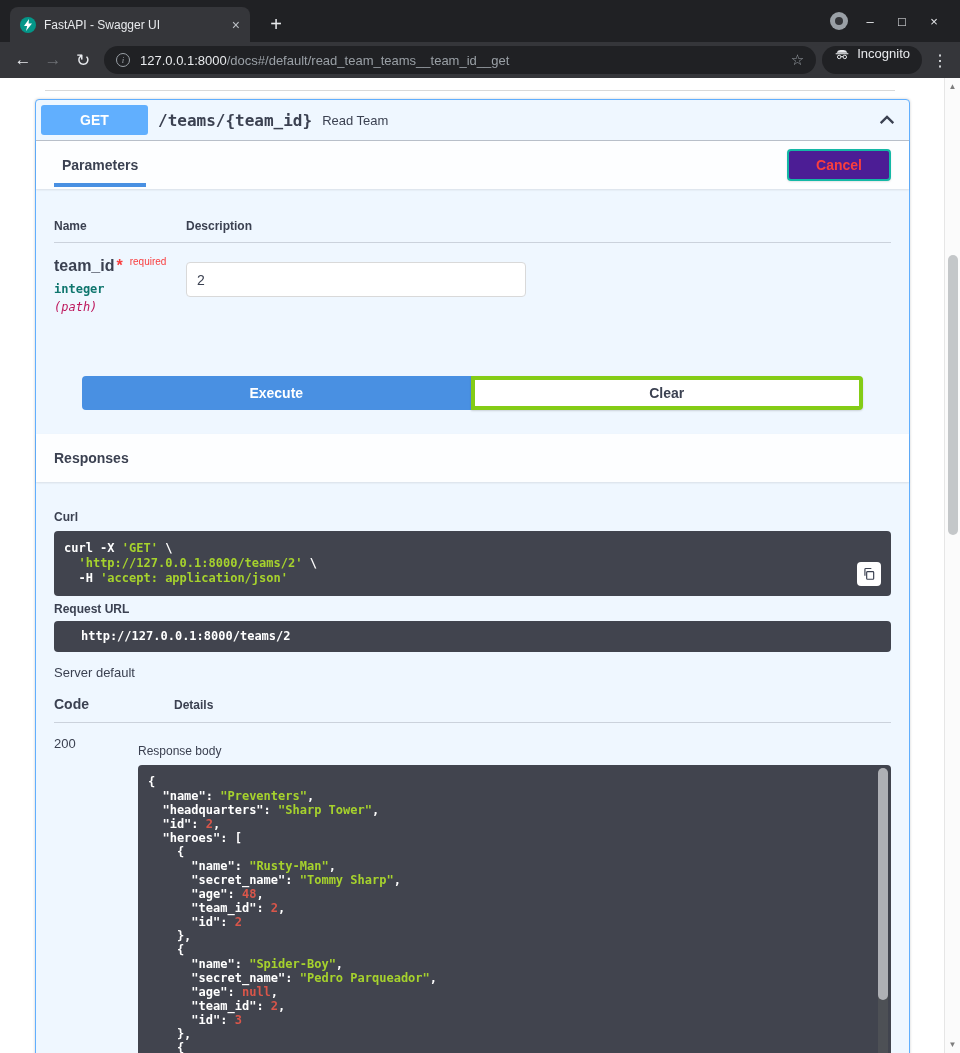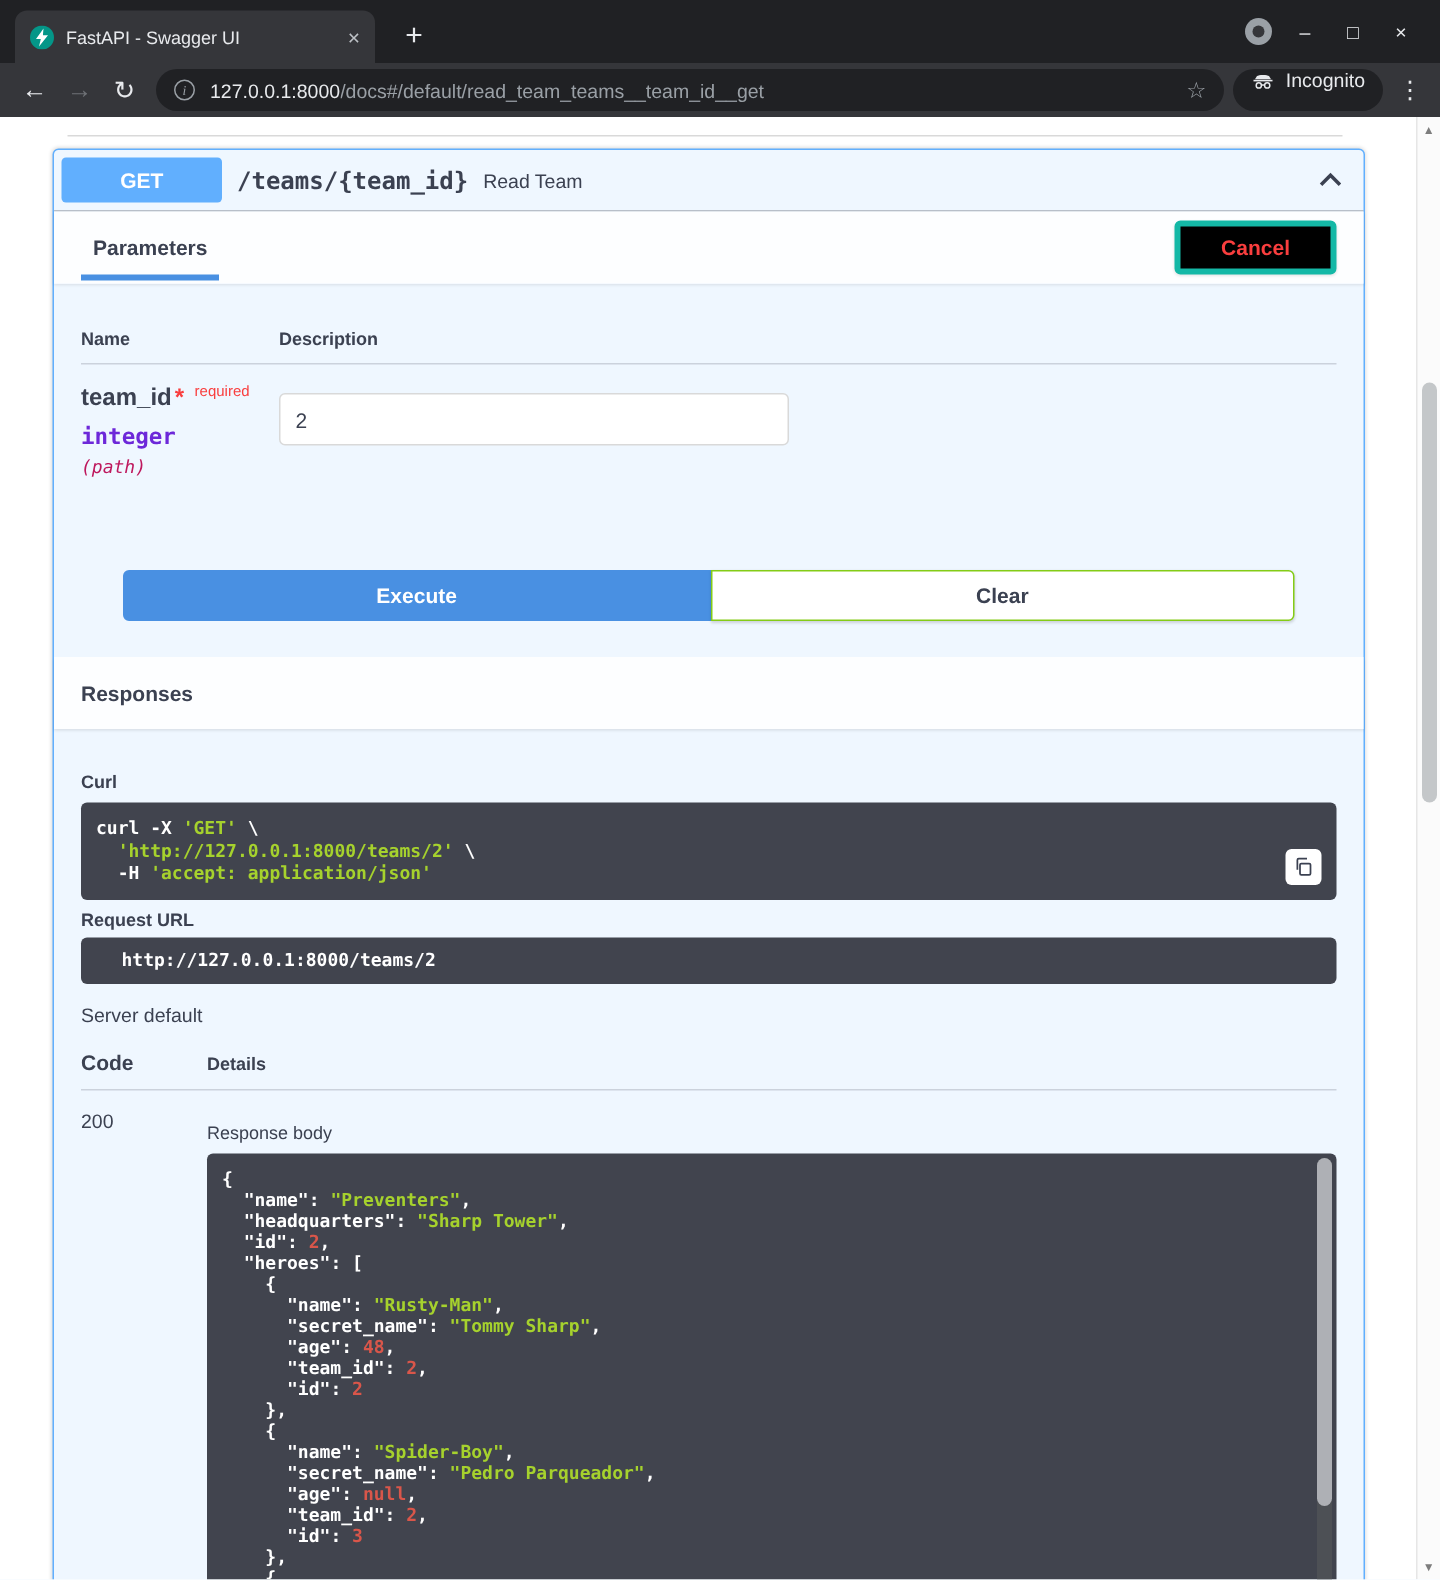--- a/index.html
+++ b/index.html
@@ -50,62 +50,62 @@
   .method-badge { background:#61affe; color:#fff; font-weight:700; font-size:14px; width:107px;
                   padding:7px 0; text-align:center; border-radius:3px; }
   .op-path { font-family:"DejaVu Sans Mono", monospace; font-weight:700; font-size:16px; color:#3b4151; }
   .op-summary { font-size:13px; color:#3b4151; }
   .chevron { margin-left:auto; margin-right:8px; display:flex; align-items:center; }
 
   .section-header { background:rgba(255,255,255,.85); min-height:48px; display:flex; align-items:center;
                     padding:0 18px; box-shadow:0 1px 2px rgba(0,0,0,.1); }
   .param-tab { font-size:14px; font-weight:700; color:#3b4151; position:relative; padding:0 8px; }
   .param-tab::after { content:""; position:absolute; left:0; right:0; bottom:-14px; height:4px; background:#4990e2; }
-  .btn-cancel { margin-left:auto; background:#000000; border:4px solid #14b8a6; color:#f93e3e; font-weight:700;
+  .btn-cancel { margin-left:auto; background:#4c1d95; border:2px solid #14b8a6; color:#f93e3e; font-weight:700;
                 font-size:14px; padding:6px 27px; border-radius:4px; box-shadow:0 1px 2px rgba(0,0,0,.1);
                 font-family:inherit; }
 
   .params-wrapper { padding:20px 18px 0; }
   .thead { display:flex; margin-top:10px; padding-bottom:9px; border-bottom:1px solid rgba(59,65,81,.2);
            font-size:12px; font-weight:700; color:#3b4151; }
   .col-name { width:132px; flex:0 0 auto; }
   .col-desc { flex:1; }
   .param-row { display:flex; padding:14px 0 30px; }
   .param-name { font-size:16px; font-weight:700; color:#3b4151; }
   .req-star { color:#f93e3e; margin-left:2px; }
   .req-label { color:#f93e3e; font-size:10px; position:relative; top:-6px; margin-left:7px; font-weight:400; }
-  .param-type { font-family:"DejaVu Sans Mono", monospace; font-size:15px; font-weight:700; color:#6d28d9; margin-top:7px; }
+  .param-type { font-family:"DejaVu Sans Mono", monospace; font-size:12px; font-weight:700; color:#0f766e; margin-top:7px; }
   .param-in { font-family:"DejaVu Sans Mono", monospace; font-size:12px; font-style:italic; color:#be185d; margin-top:4px; }
   .param-input { width:340px; height:35px; border:1px solid #d9d9d9; border-radius:4px; padding:0 10px;
                  font-size:14px; color:#3b4151; margin-top:5px; font-family:inherit; background:#fff; }
 
   .btn-group { display:flex; margin:32px 28px 24px; }
   .btn-group button { flex:1; height:34px; font-size:14px; font-weight:700; font-family:inherit; }
   .btn-execute { background:#4990e2; border:2px solid #4990e2; color:#fff; border-radius:4px 0 0 4px; }
-  .btn-clear { background:#fff; border:1px solid #84cc16; color:#3b4151; border-radius:0 4px 4px 0;
+  .btn-clear { background:#fff; border:4px solid #84cc16; color:#3b4151; border-radius:0 4px 4px 0;
                box-shadow:0 1px 2px rgba(0,0,0,.15); }
 
   .responses-title { font-size:14px; font-weight:700; color:#3b4151; }
   .responses-inner { padding:28px 18px 20px; }
   .block-label { font-size:12px; font-weight:700; color:#3b4151; }
   .code-block { background:#41444e; border-radius:4px; padding:10px; position:relative;
                 font-family:"DejaVu Sans Mono", monospace; font-size:12px; line-height:15px; }
   .curl-block { margin-top:7px; padding-right:50px; min-height:65px; }
   .code-line { white-space:pre; }
   .tok-c, .tok-p, .tok-k { color:#fff; font-weight:600; }
   .tok-s { color:#a6d22d; font-weight:700; }
   .tok-n { color:#d9564a; font-weight:600; }
   .copy-btn { position:absolute; right:10px; bottom:10px; width:24px; height:24px; background:#fff;
               border:none; border-radius:4px; display:flex; align-items:center; justify-content:center; }
   .req-url-label { margin-top:6px; }
   .url-block { margin-top:5px; height:31px; display:flex; align-items:center;padding-left:27px; }
   .url-block span { color:#fff; font-weight:600; font-size:12px; }
   .sr-label { margin-top:13px; font-size:13px; font-weight:400; color:#3b4151; }
   .resp-head { display:flex; margin-top:16px; padding-bottom:10px; border-bottom:1px solid rgba(59,65,81,.2);
-               color:#3b4151; font-weight:700; align-items:baseline; }
+               color:#3b4151; font-weight:700; align-items:baseline;gap:36px; }
   .code-col { width:84px; flex:0 0 auto; font-size:14px; }
   .details-col { flex:1; font-size:12px; }
   .resp-row { display:flex; margin-top:13px; }
   .status-code { font-size:13px; font-weight:400; color:#3b4151; }
   .rb-label { font-size:12px; color:#3b4151; margin-top:8px; font-weight:400; }
   .response-code-block { margin-top:7px; height:400px; overflow:hidden; line-height:14px; padding-right:24px; }
   .rb-track { position:absolute; top:3px; bottom:3px; right:3px; width:10px; background:#4d5055; border-radius:5px; }
   .rb-thumb { position:absolute; top:0; left:0; width:10px; height:232px; background:#aeb0b5; border-radius:5px; }
 
   

